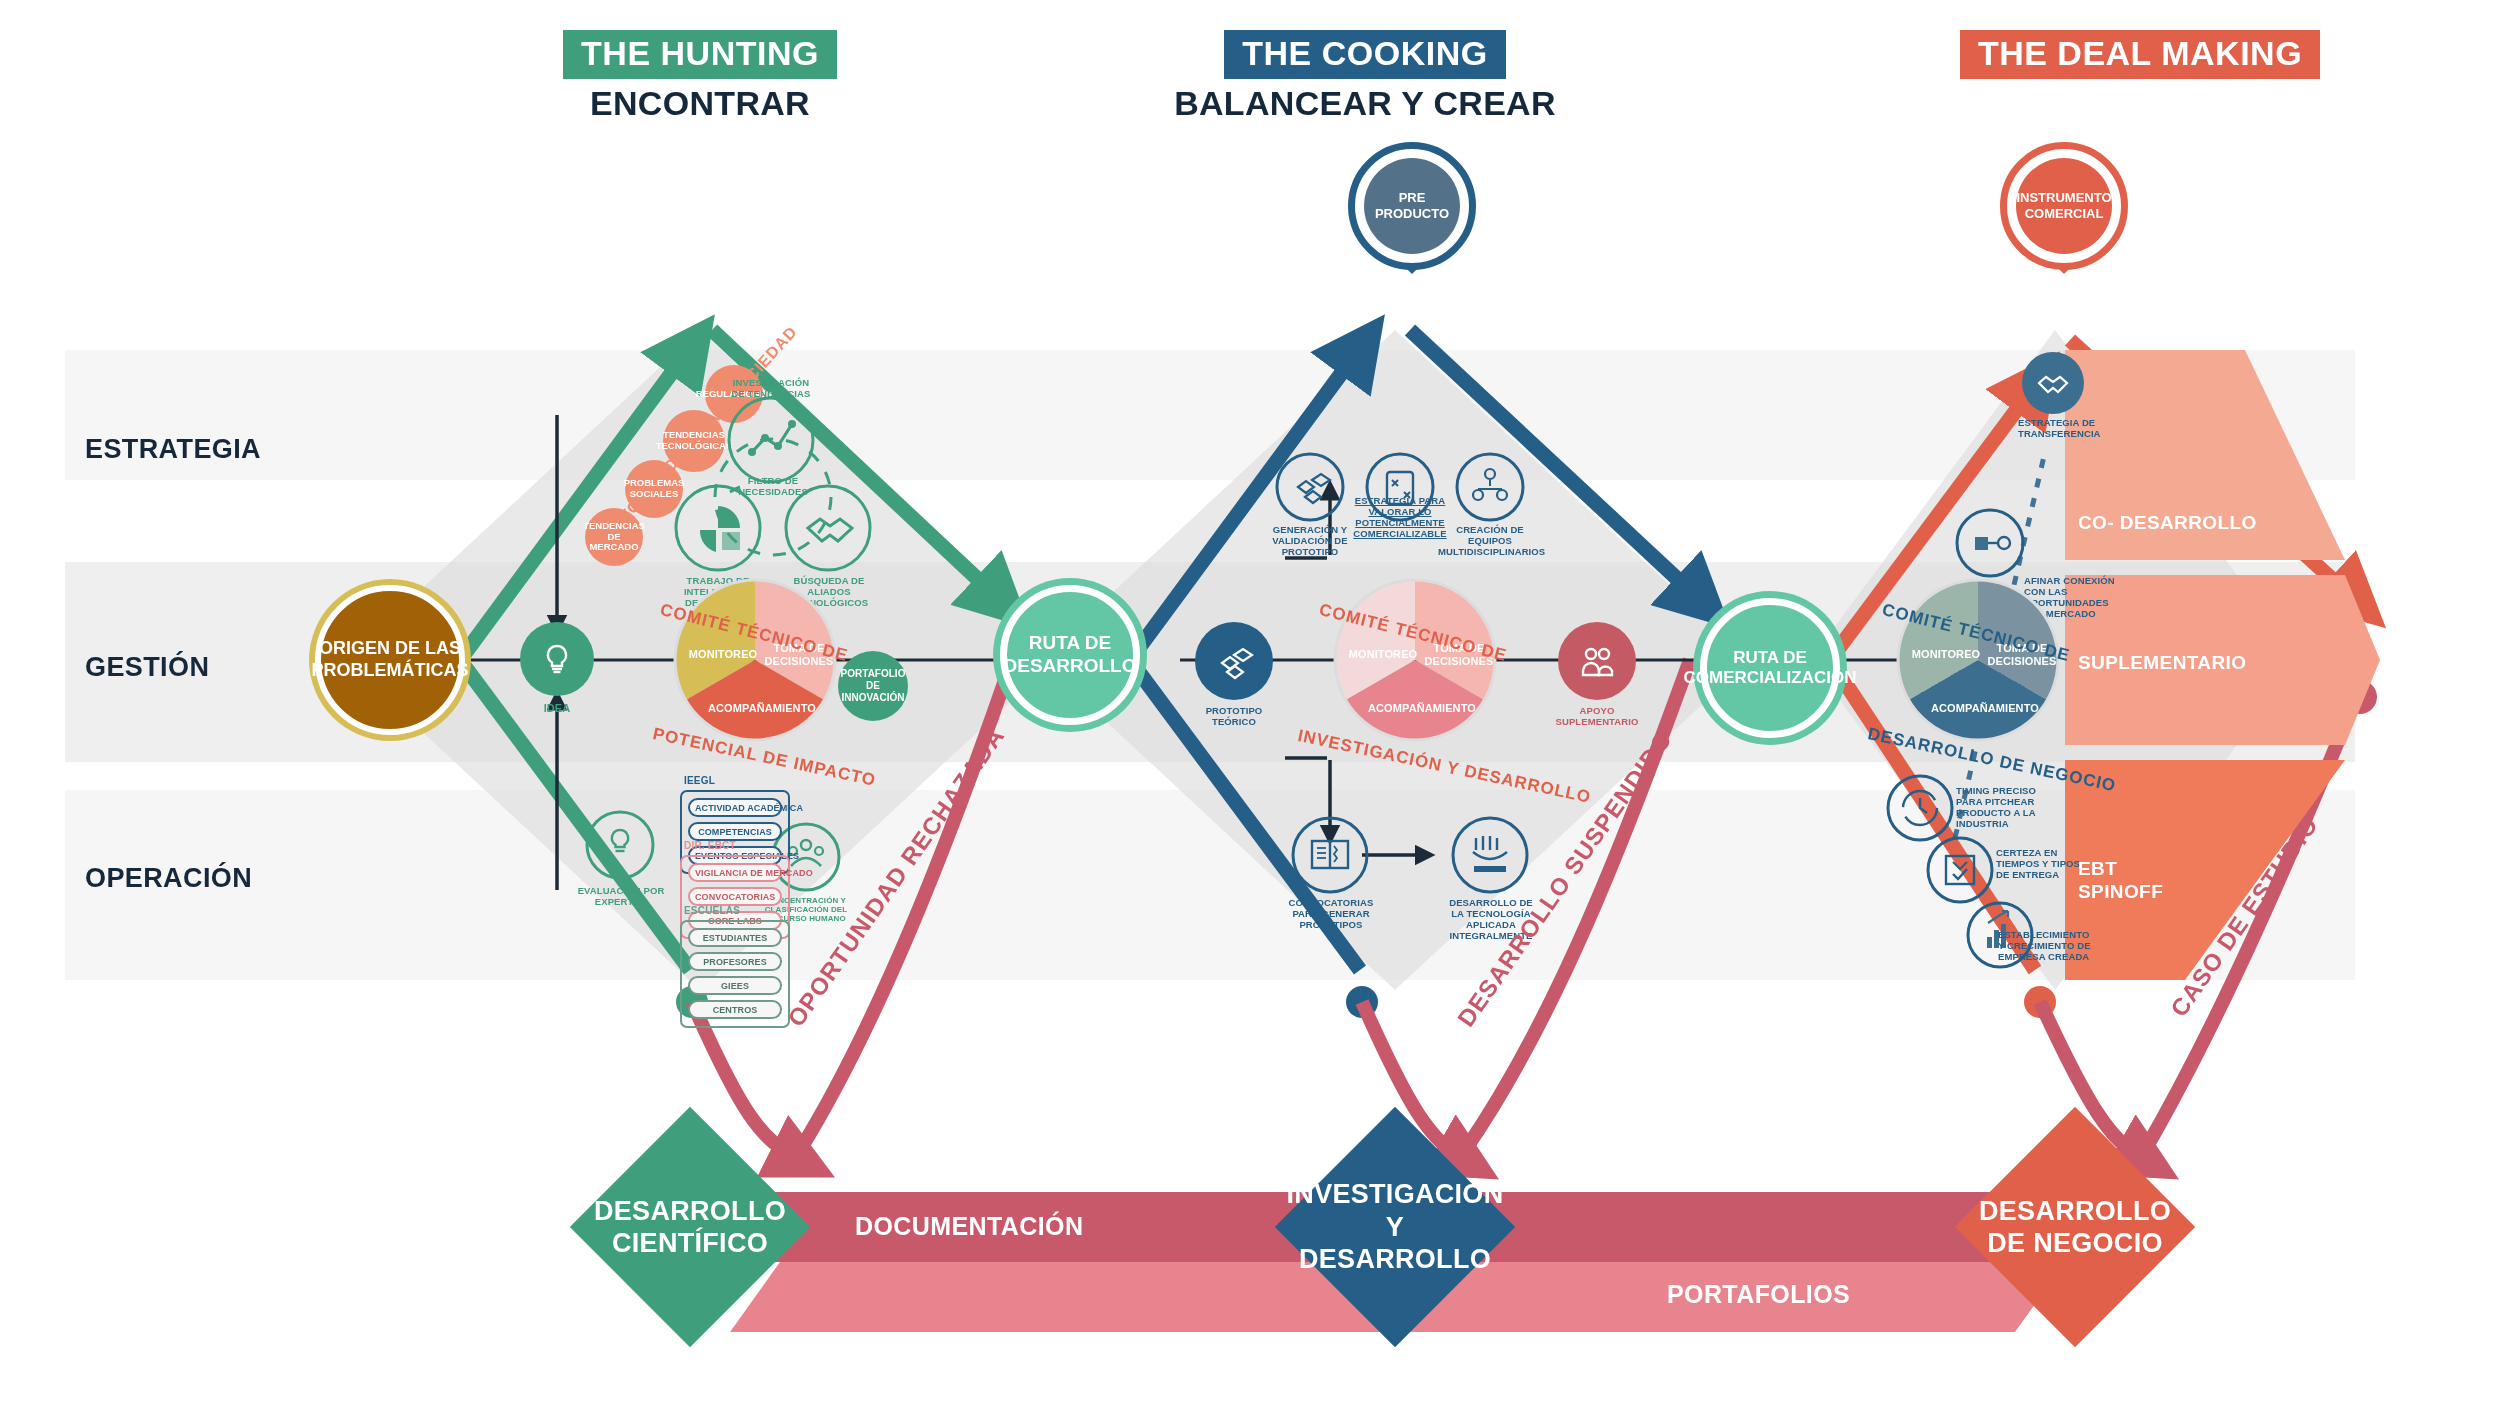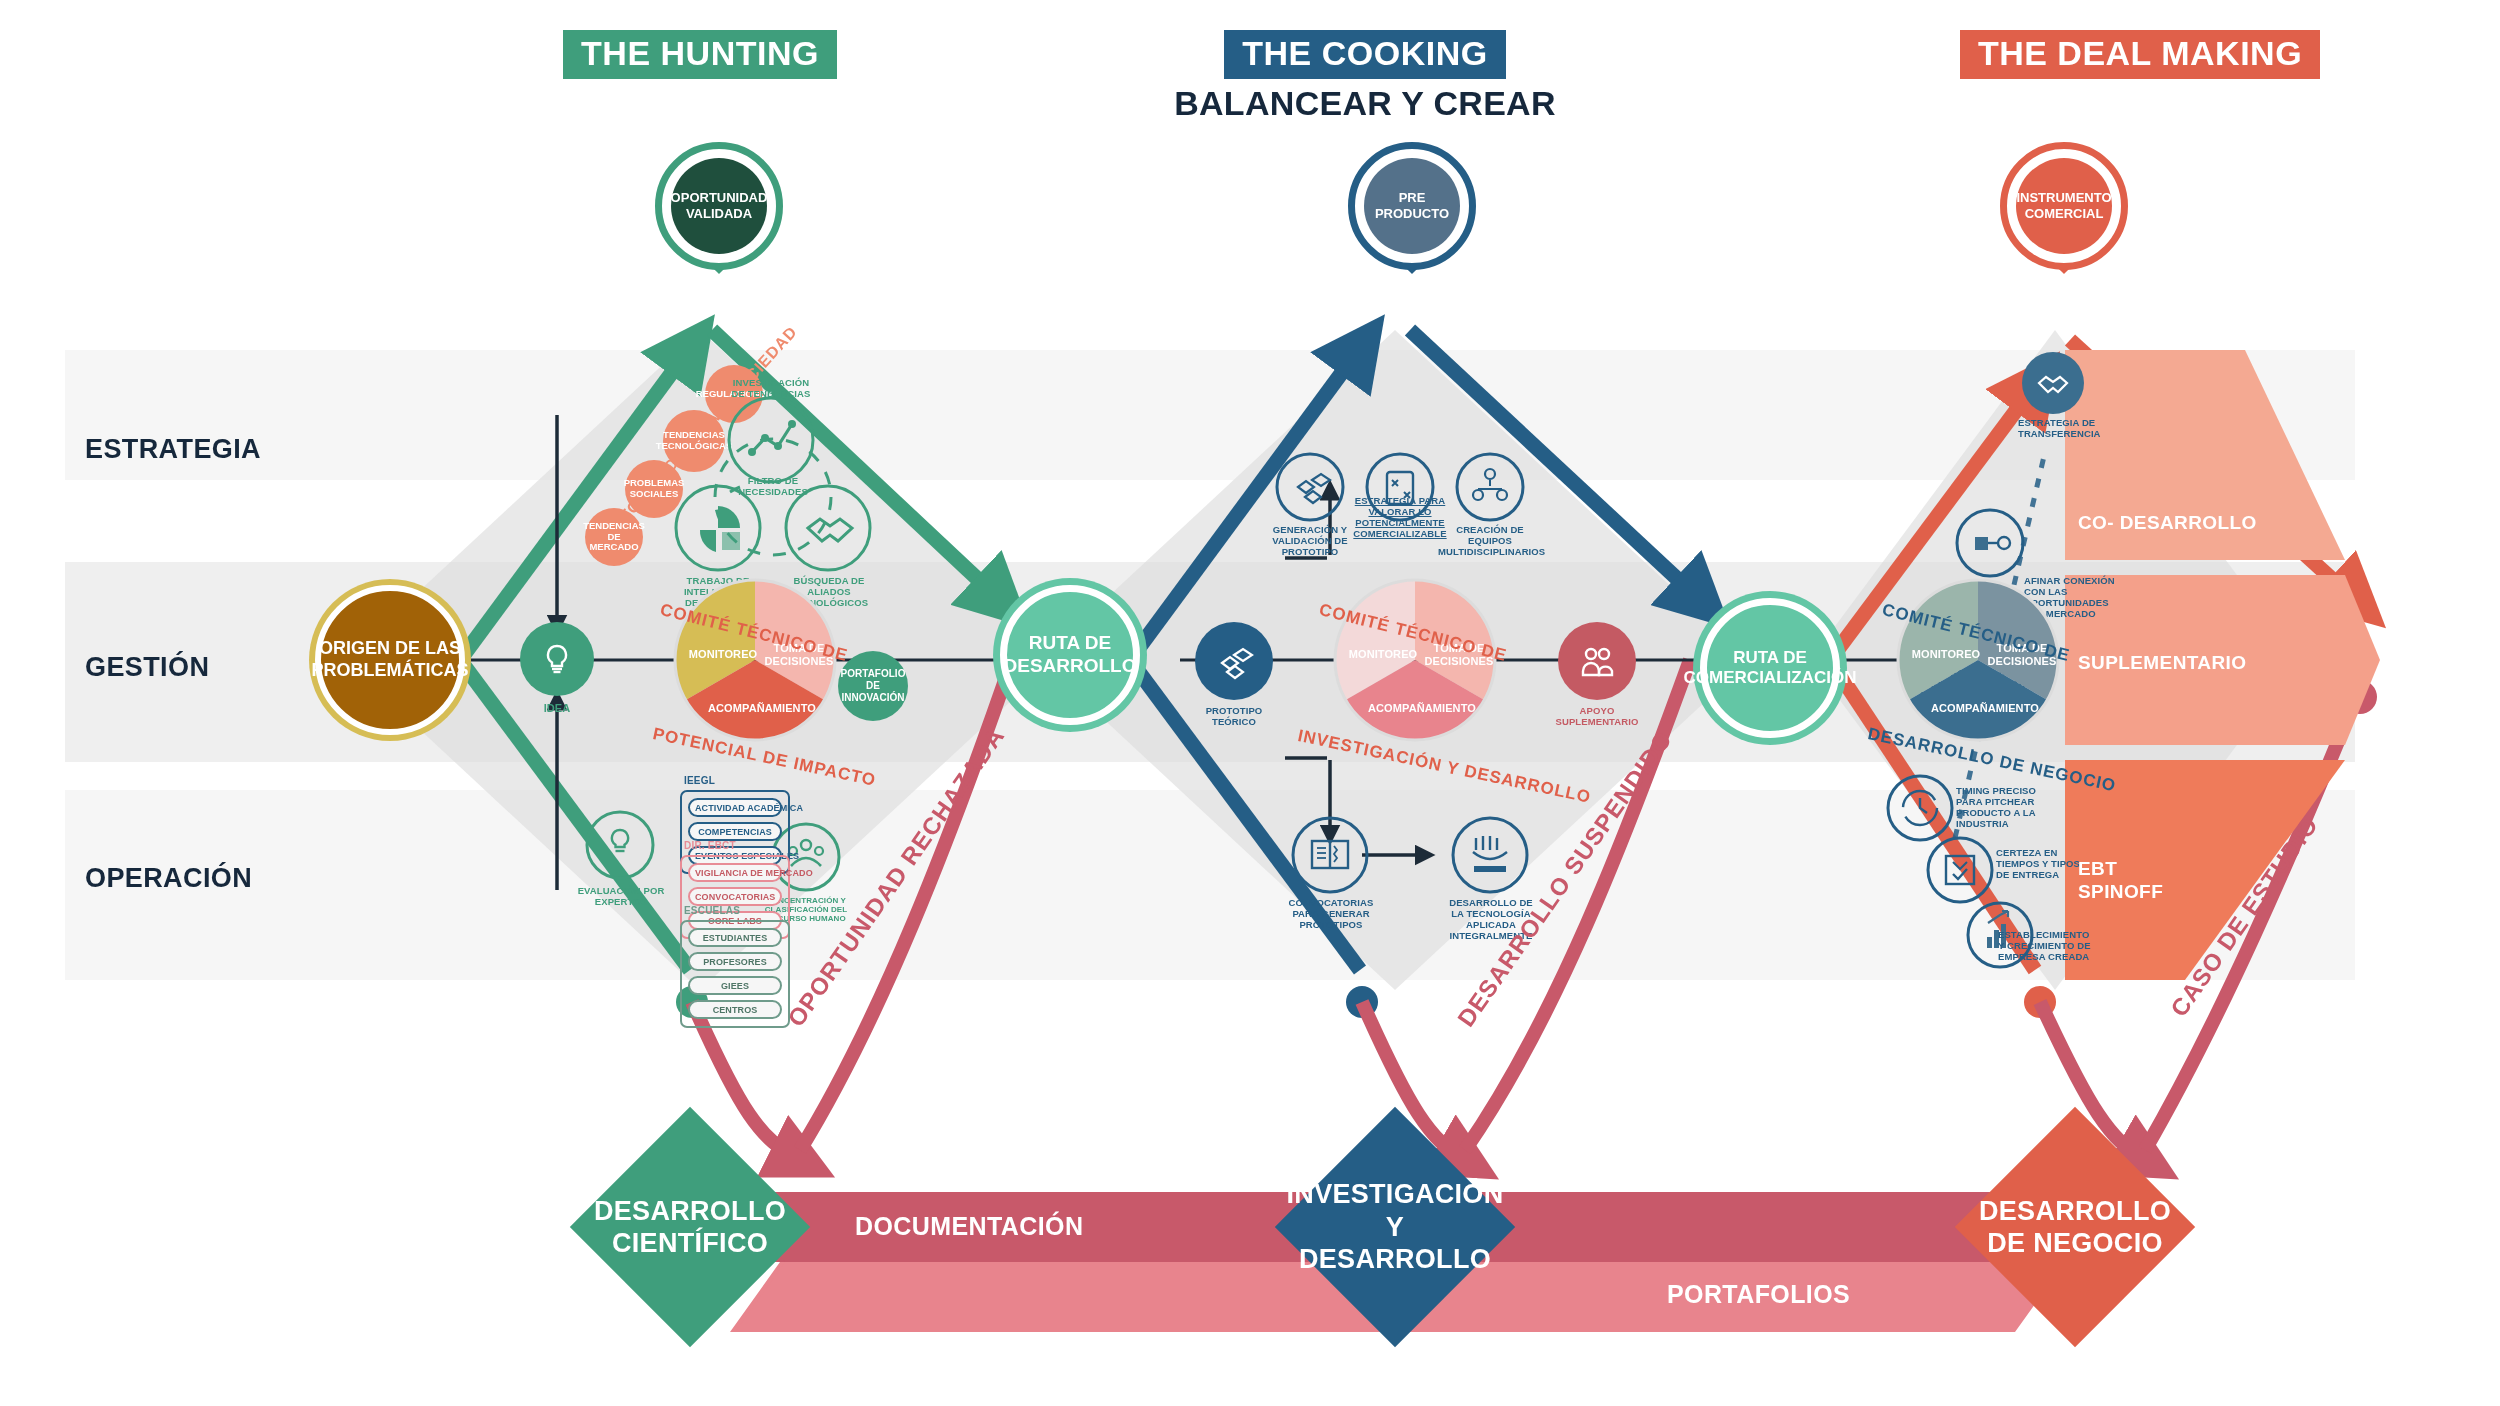--- a/index.html
+++ b/index.html
@@ -162,34 +162,30 @@
     <polygon points="730,1192 2060,1192 2110,1262 2060,1332 730,1332 780,1262" fill="#c8596a" opacity="0"></polygon>
   </svg>
 
   <svg class="layer">
     <polygon points="735,1192 2015,1192 2065,1262 2015,1262 735,1262 785,1262" fill="#c8596a"></polygon>
     <polygon points="735,1262 2015,1262 2065,1262 2015,1332 735,1332 785,1262" fill="#e8848d"></polygon>
   </svg>
 
   <div class="phase" style="left:455px;top:30px;width:490px;">
     <span class="tag green">THE HUNTING</span>
+    <span class="sub">ENCONTRAR</span>
   </div>
   <div class="phase" style="left:1000px;top:30px;width:730px;">
     <span class="tag blue">THE COOKING</span>
     <span class="sub">BALANCEAR Y CREAR</span>
   </div>
   <div class="phase" style="left:1830px;top:30px;width:620px;">
     <span class="tag red">THE DEAL MAKING</span>
   </div>
 
-  <div class="pin" style="left:655px;top:142px;">
-    <div class="tail" style="border-color:#3f9e7c;"></div>
-    <div class="ring" style="border-color:#3f9e7c;"></div>
-    <div class="core" style="background:#1f4f3d;">OPORTUNIDAD<br>VALIDADA</div>
-  </div>
   <div class="pin" style="left:1348px;top:142px;">
     <div class="tail" style="border-color:#255e86;"></div>
     <div class="ring" style="border-color:#255e86;"></div>
     <div class="core" style="background:#54718a;">PRE PRODUCTO</div>
   </div>
   <div class="pin" style="left:2000px;top:142px;">
     <div class="tail" style="border-color:#e0604a;"></div>
     <div class="ring" style="border-color:#e0604a;"></div>
     <div class="core" style="background:#e0604a;">INSTRUMENTO<br>COMERCIAL</div>
   </div>

